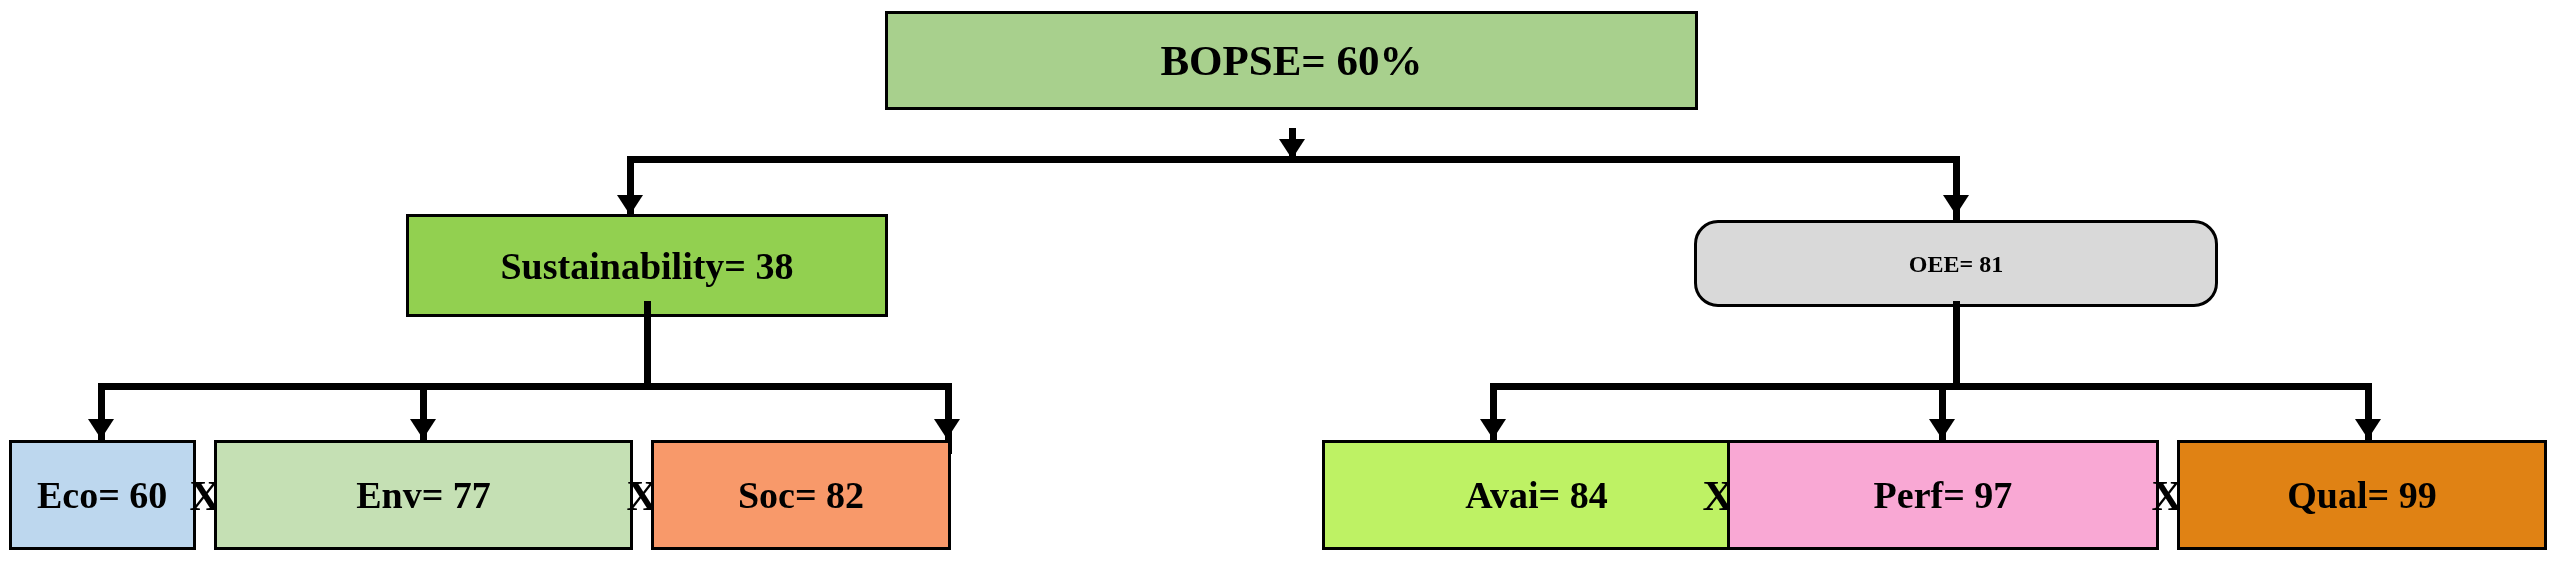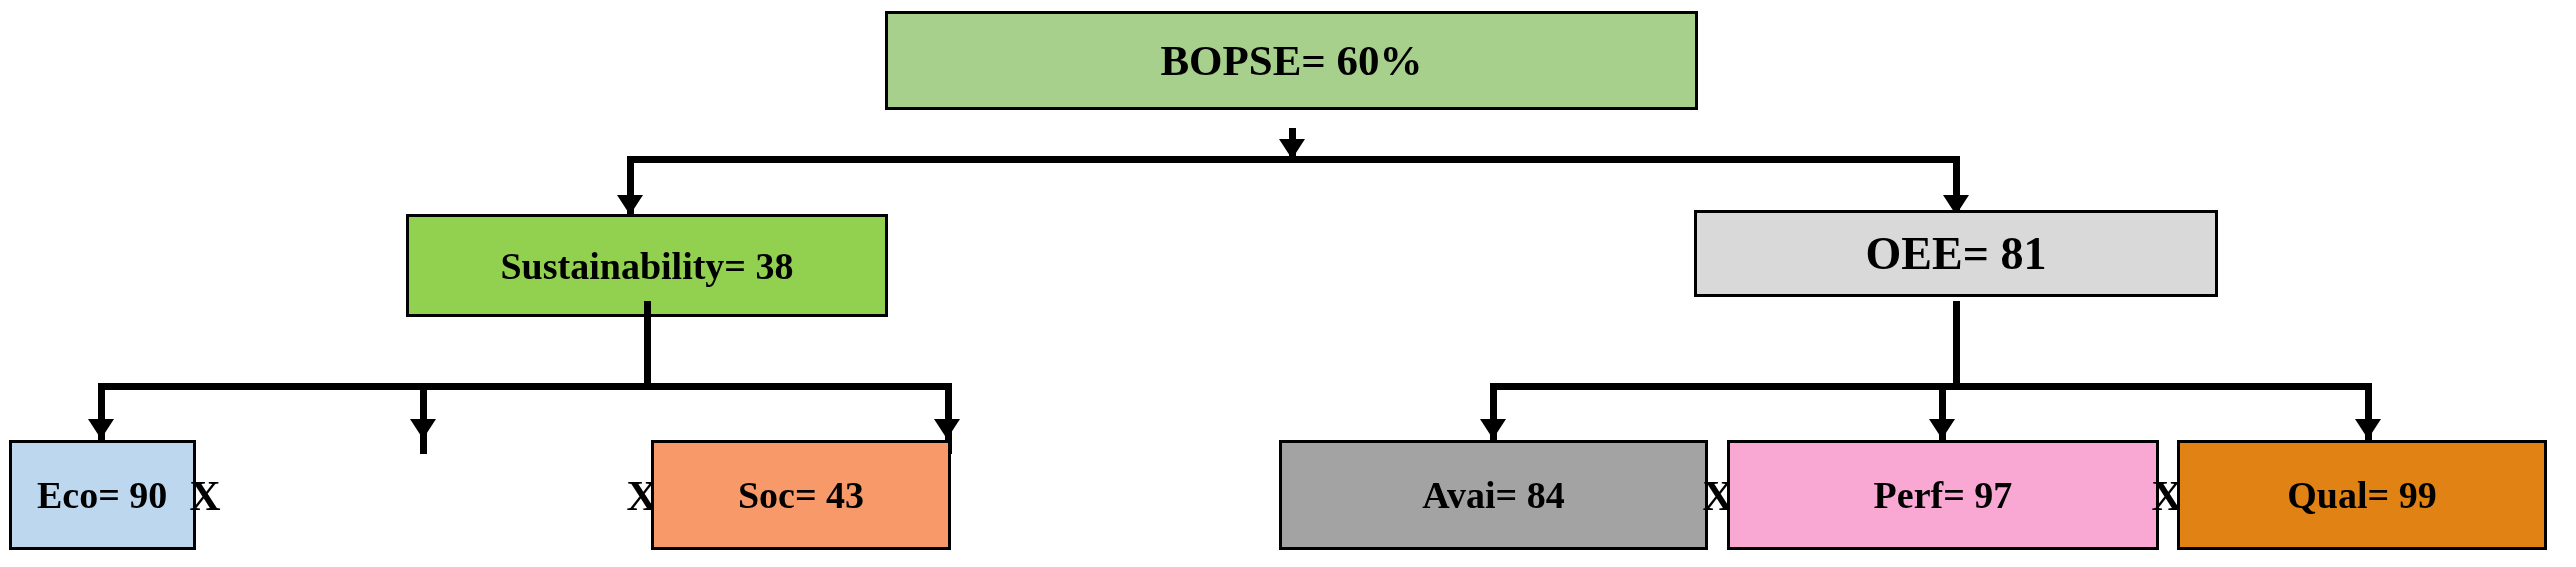--- a/index.html
+++ b/index.html
@@ -46,24 +46,25 @@
   
   #node-sustainability {
     left: 406px;
     top: 214px;
     width: 482px;
     height: 103px;
     font-size: 38px;
   }
   #node-oee {
     left: 1694px;
-    top: 210px;
+    top: 220px;
     width: 524px;
     height: 87px;
-    font-size: 46px;
+    font-size: 24px;
+    border-radius: 24px;
   }
 
   
   .leaf {
     top: 440px;
     height: 110px;
     font-size: 38px;
   }
   #node-eco   { left: 8.7px;   width: 187px; }
   #node-env   { left: 214px;  width: 419px; }
@@ -175,33 +176,36 @@
   <div class="conn conn-v" id="conn-oee-down"></div>
   <div class="conn conn-h" id="bar-level2-right"></div>
   <div class="conn conn-v" id="conn-l3-a"></div>
   <div class="arrowhead" id="arrow-l3-a"></div>
   <div class="conn conn-v" id="conn-l3-b"></div>
   <div class="arrowhead" id="arrow-l3-b"></div>
   <div class="conn conn-v" id="conn-l3-c"></div>
   <div class="arrowhead" id="arrow-l3-c"></div>
 
   <div class="node leaf" id="node-eco" style="background-color: rgb(189, 215, 238);">
-    <span class="node-label">Eco= 90</span>
+    <span class="node-label">Eco= 60</span>
   </div>
 
   <div class="mult" id="mult-1">X</div>
 
+  <div class="node leaf" id="node-env" style="background-color: rgb(197, 224, 180);">
+    <span class="node-label">Env= 77</span>
+  </div>
 
   <div class="mult" id="mult-2">X</div>
 
   <div class="node leaf" id="node-soc" style="background-color: rgb(248, 153, 106);">
-    <span class="node-label">Soc= 43</span>
-  </div>
-
-  <div class="node leaf" id="node-avai" style="background-color: #a3a3a3;">
+    <span class="node-label">Soc= 82</span>
+  </div>
+
+  <div class="node leaf" id="node-avai" style="background-color: #bef264; margin-left: 43px;">
     <span class="node-label">Avai= 84</span>
   </div>
 
   <div class="mult" id="mult-3">X</div>
 
   <div class="node leaf" id="node-perf" style="background-color: #f9a8d4;">
     <span class="node-label">Perf= 97</span>
   </div>
 
   <div class="mult" id="mult-4">X</div>

